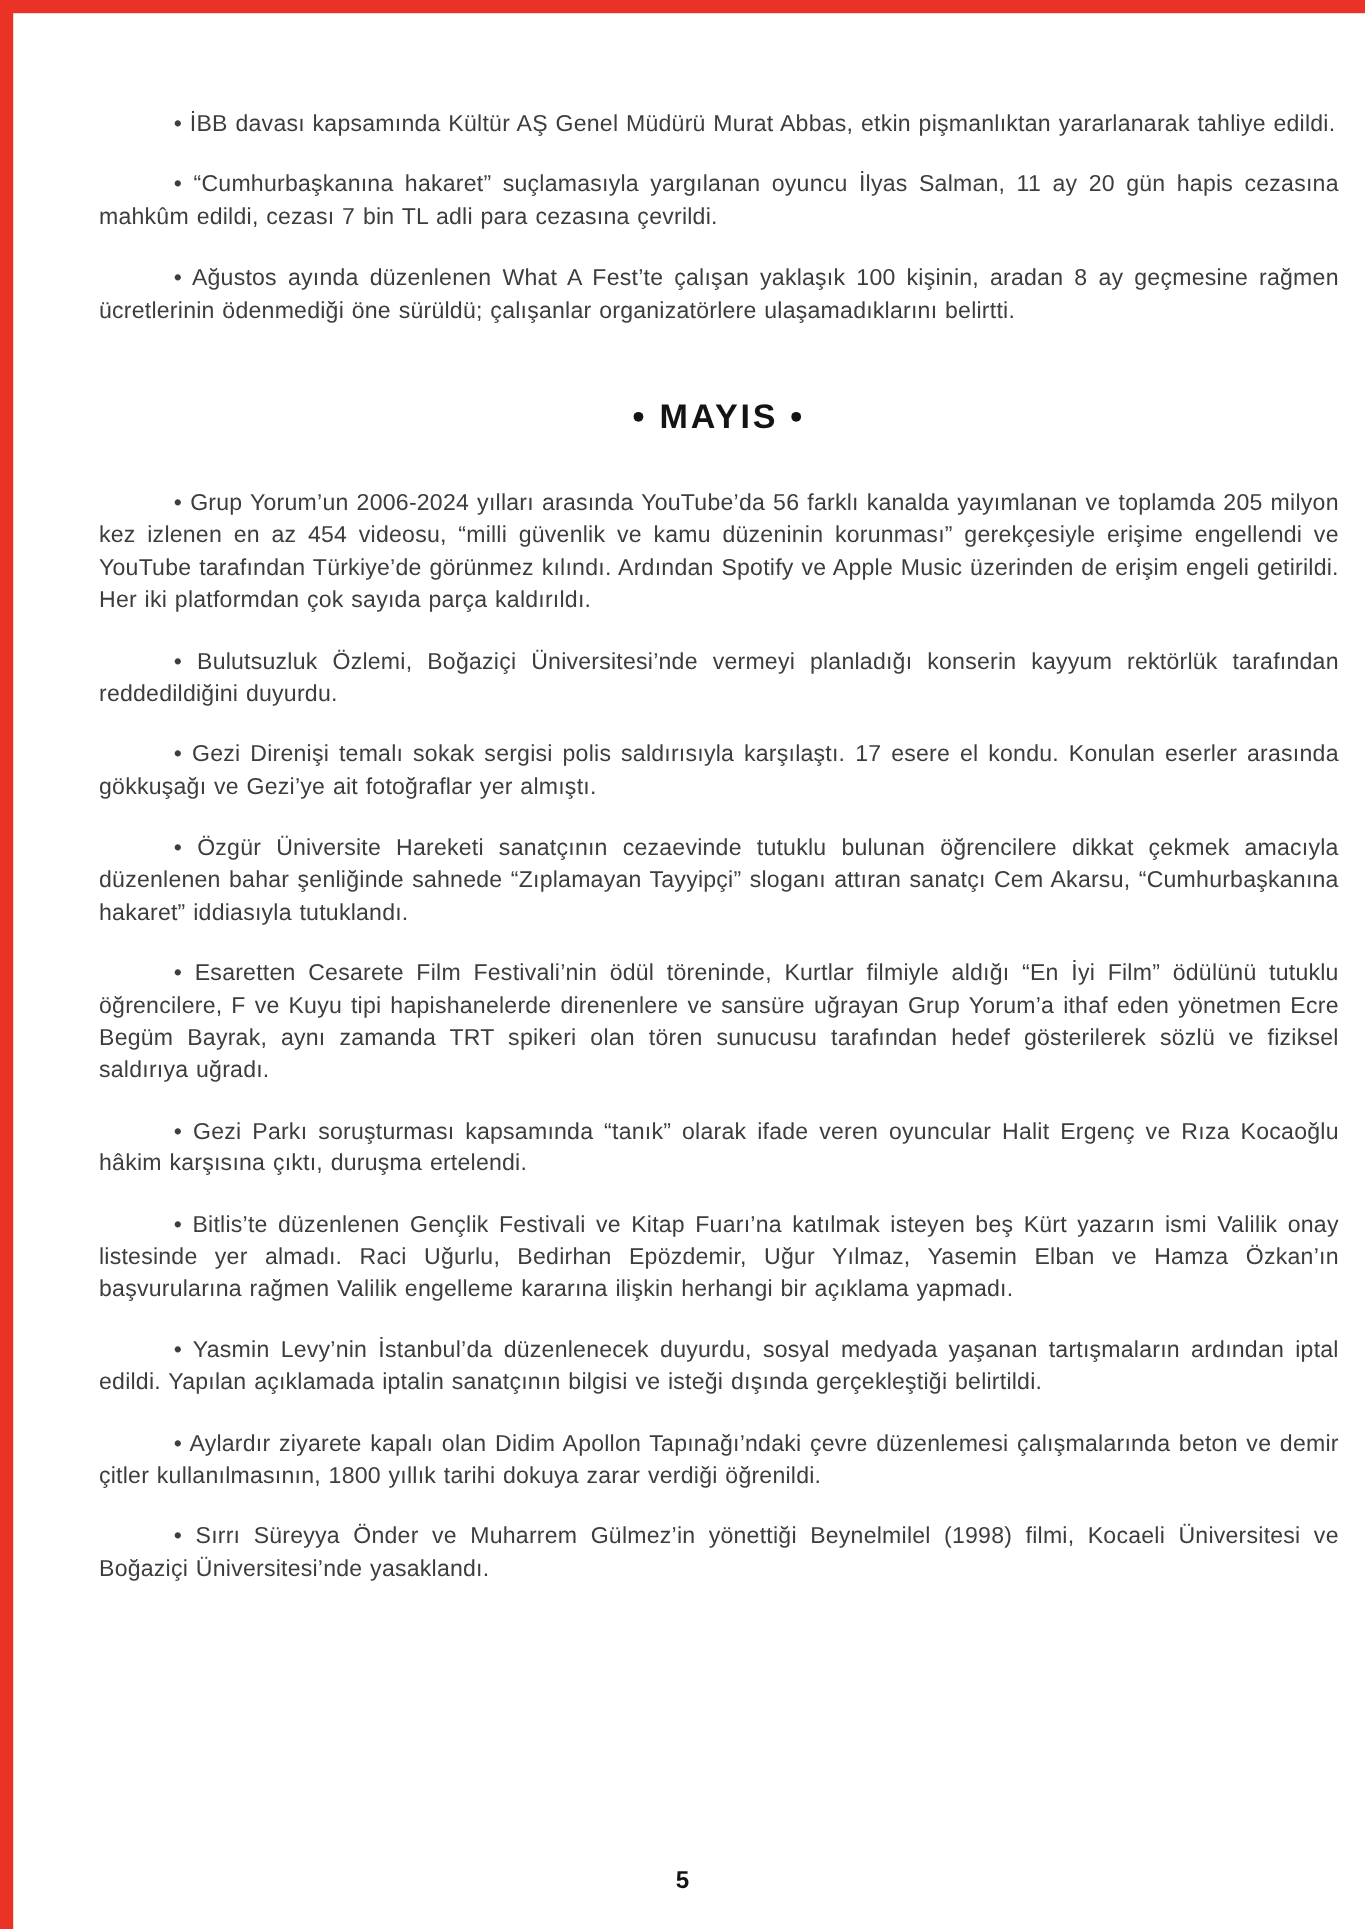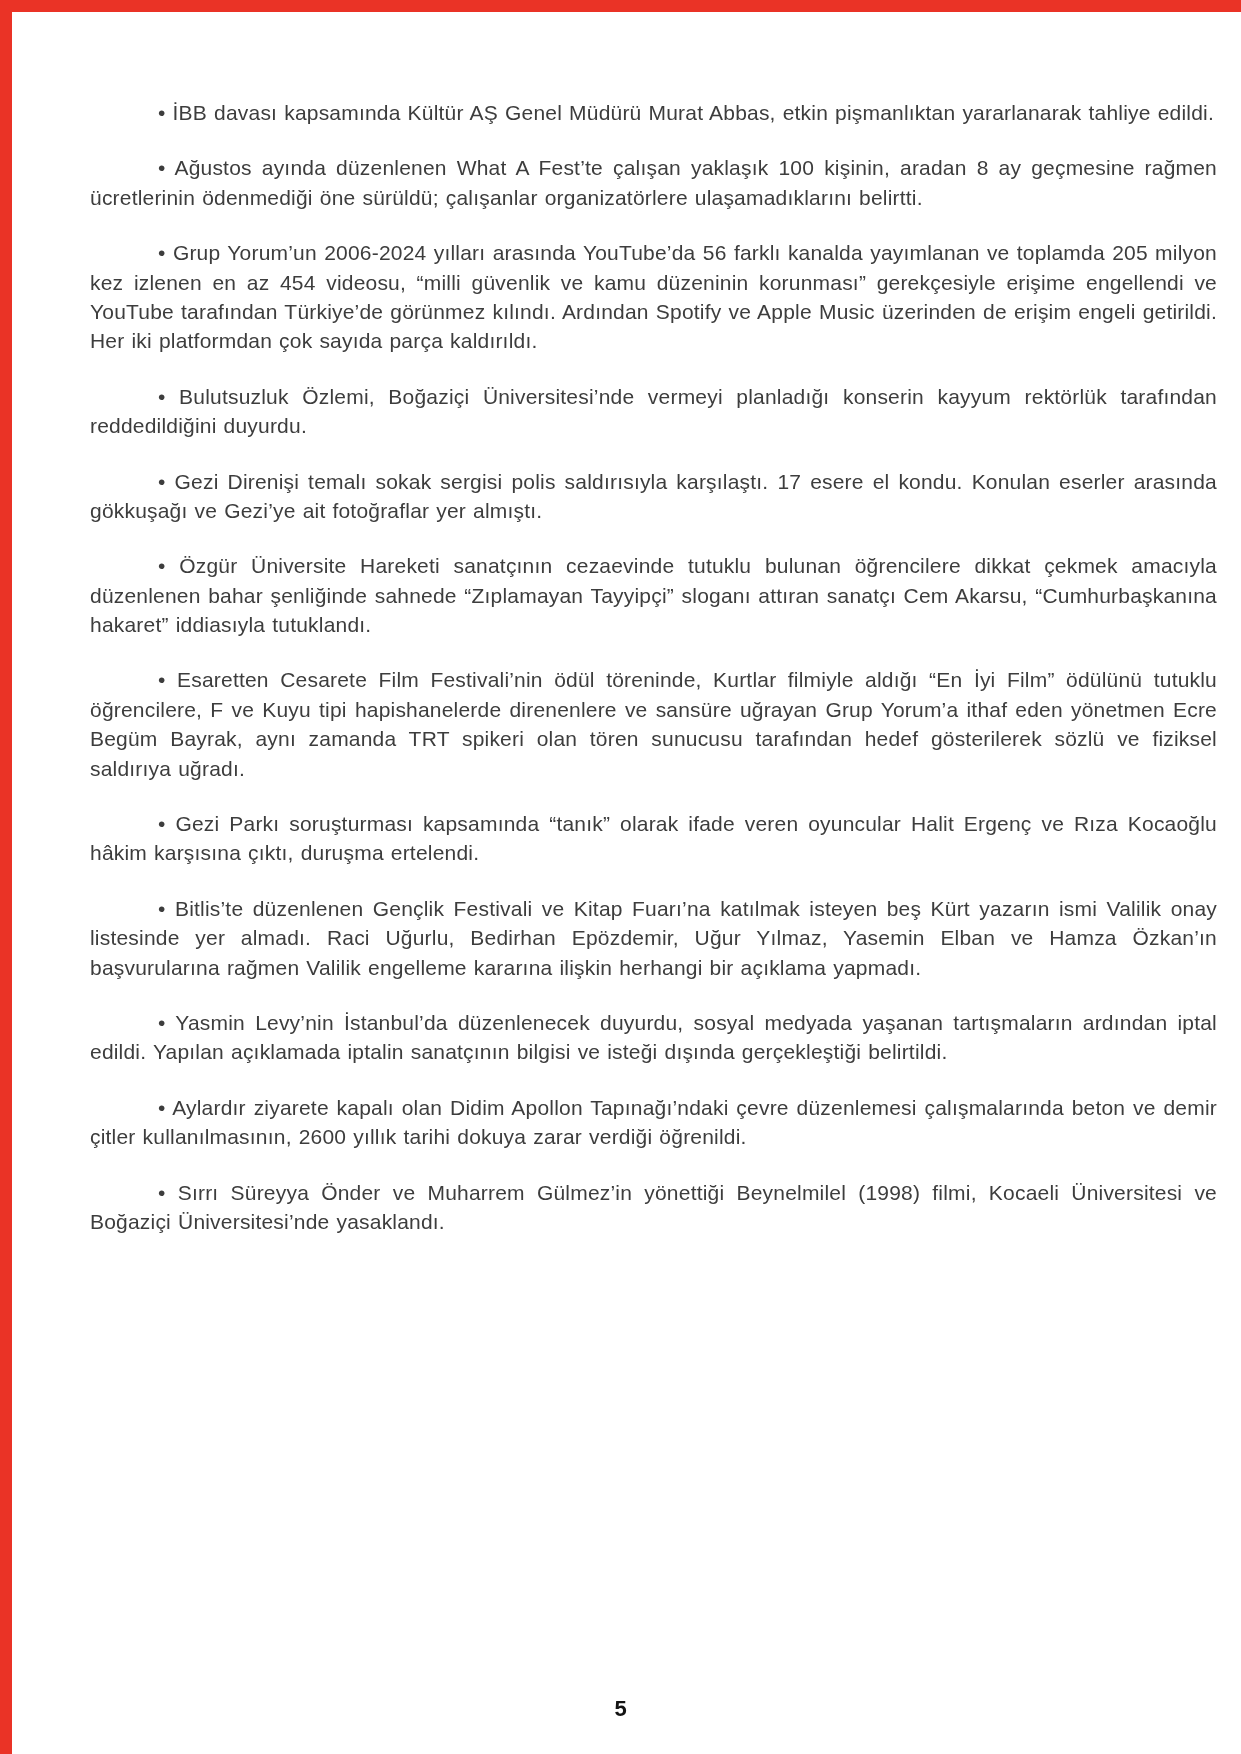--- a/index.html
+++ b/index.html
@@ -71,29 +71,31 @@
 </style>
 </head>
 <body>
 
 <div class="page">
   <div class="edge-top"></div>
   <div class="edge-left"></div>
 
   <main class="content">
     <p class="para">• İBB davası kapsamında Kültür AŞ Genel Müdürü Murat Abbas, etkin pişmanlıktan yararlanarak tahliye edildi.</p>
+    <p class="para">• “Cumhurbaşkanına hakaret” suçlamasıyla yargılanan oyuncu İlyas Salman, 11 ay 20 gün hapis cezasına mahkûm edildi, cezası 7 bin TL adli para cezasına çevrildi.</p>
     <p class="para">• Ağustos ayında düzenlenen What A Fest’te çalışan yaklaşık 100 kişinin, aradan 8 ay geçmesine rağmen ücretlerinin ödenmediği öne sürüldü; çalışanlar organizatörlere ulaşamadıklarını belirtti.</p>
 
+    <h2 class="section-title">• MAYIS •</h2>
 
     <p class="para">• Grup Yorum’un 2006-2024 yılları arasında YouTube’da 56 farklı kanalda yayımlanan ve toplamda 205 milyon kez izlenen en az 454 videosu, “milli güvenlik ve kamu düzeninin korunması” gerekçesiyle erişime engellendi ve YouTube tarafından Türkiye’de görünmez kılındı. Ardından Spotify ve Apple Music üzerinden de erişim engeli getirildi. Her iki platformdan çok sayıda parça kaldırıldı.</p>
     <p class="para">• Bulutsuzluk Özlemi, Boğaziçi Üniversitesi’nde vermeyi planladığı konserin kayyum rektörlük tarafından reddedildiğini duyurdu.</p>
     <p class="para">• Gezi Direnişi temalı sokak sergisi polis saldırısıyla karşılaştı. 17 esere el kondu. Konulan eserler arasında gökkuşağı ve Gezi’ye ait fotoğraflar yer almıştı.</p>
     <p class="para">• Özgür Üniversite Hareketi sanatçının cezaevinde tutuklu bulunan öğrencilere dikkat çekmek amacıyla düzenlenen bahar şenliğinde sahnede “Zıplamayan Tayyipçi” sloganı attıran sanatçı Cem Akarsu, “Cumhurbaşkanına hakaret” iddiasıyla tutuklandı.</p>
     <p class="para">• Esaretten Cesarete Film Festivali’nin ödül töreninde, Kurtlar filmiyle aldığı “En İyi Film” ödülünü tutuklu öğrencilere, F ve Kuyu tipi hapishanelerde direnenlere ve sansüre uğrayan Grup Yorum’a ithaf eden yönetmen Ecre Begüm Bayrak, aynı zamanda TRT spikeri olan tören sunucusu tarafından hedef gösterilerek sözlü ve fiziksel saldırıya uğradı.</p>
     <p class="para">• Gezi Parkı soruşturması kapsamında “tanık” olarak ifade veren oyuncular Halit Ergenç ve Rıza Kocaoğlu hâkim karşısına çıktı, duruşma ertelendi.</p>
     <p class="para">• Bitlis’te düzenlenen Gençlik Festivali ve Kitap Fuarı’na katılmak isteyen beş Kürt yazarın ismi Valilik onay listesinde yer almadı. Raci Uğurlu, Bedirhan Epözdemir, Uğur Yılmaz, Yasemin Elban ve Hamza Özkan’ın başvurularına rağmen Valilik engelleme kararına ilişkin herhangi bir açıklama yapmadı.</p>
     <p class="para">• Yasmin Levy’nin İstanbul’da düzenlenecek duyurdu, sosyal medyada yaşanan tartışmaların ardından iptal edildi. Yapılan açıklamada iptalin sanatçının bilgisi ve isteği dışında gerçekleştiği belirtildi.</p>
-    <p class="para">• Aylardır ziyarete kapalı olan Didim Apollon Tapınağı’ndaki çevre düzenlemesi çalışmalarında beton ve demir çitler kullanılmasının, 2600 yıllık tarihi dokuya zarar verdiği öğrenildi.</p>
+    <p class="para">• Aylardır ziyarete kapalı olan Didim Apollon Tapınağı’ndaki çevre düzenlemesi çalışmalarında beton ve demir çitler kullanılmasının, 1800 yıllık tarihi dokuya zarar verdiği öğrenildi.</p>
     <p class="para">• Sırrı Süreyya Önder ve Muharrem Gülmez’in yönettiği Beynelmilel (1998) filmi, Kocaeli Üniversitesi ve Boğaziçi Üniversitesi’nde yasaklandı.</p>
   </main>
 
   <div class="page-number">5</div>
 </div>
 
 </body></html>

